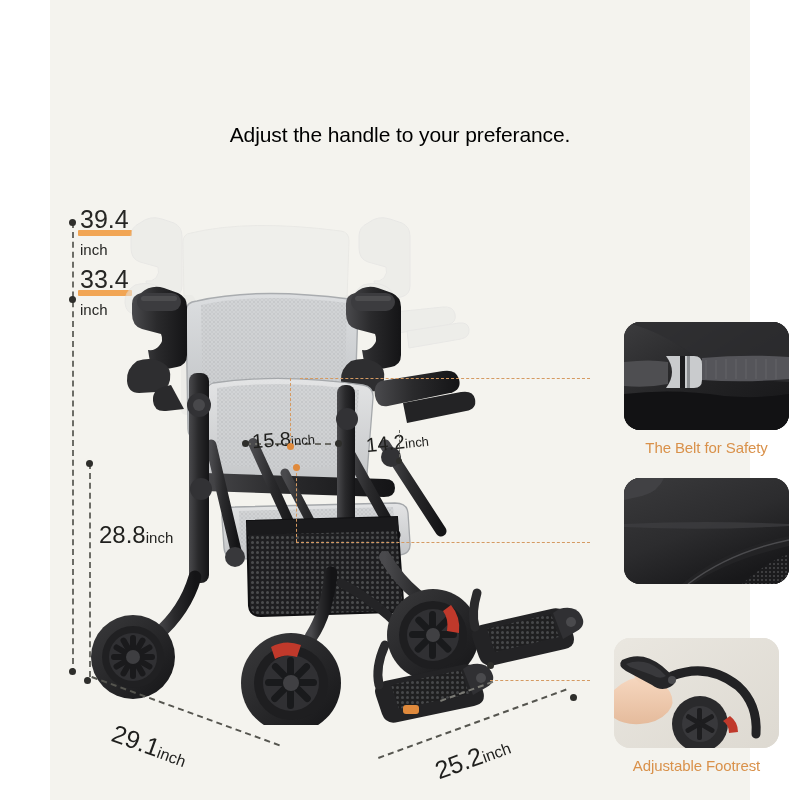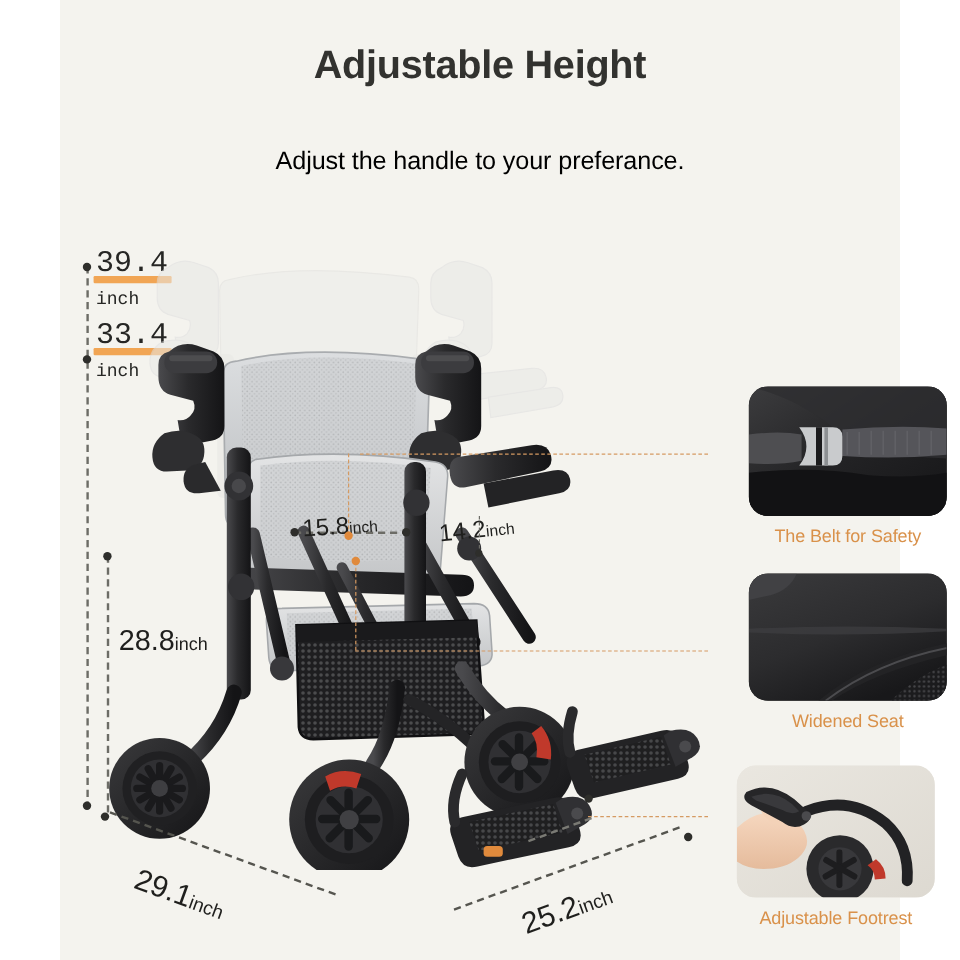--- a/index.html
+++ b/index.html
@@ -23,21 +23,21 @@
     position:absolute;left:0;right:0;top:123px;text-align:center;
     font-size:21px;color:#000000;font-weight:400;letter-spacing:-0.1px;
   }
 
   
   .vline{position:absolute;border-left:2px dashed #6c6c66;}
   .hline{position:absolute;border-top:2px dashed #6c6c66;}
   .dot{position:absolute;width:7px;height:7px;border-radius:50%;background:#2e2e2b;}
   .diag{position:absolute;height:0;border-top:2px dashed #55554f;transform-origin:0 0;}
 
-  .measure{position:absolute;color:#262624;font-family:Liberation Mono, monospace;}
+  .measure{position:absolute;color:#262624;}
   .measure .num{font-size:25px;font-weight:400;line-height:1;position:relative;display:inline-block;}
   .measure .num::after{
     content:"";position:absolute;left:-2px;right:-3px;bottom:-4px;height:6px;
     background:#f0a04b;opacity:.95;border-radius:1px;
   }
   .measure .unit{font-size:15px;display:block;margin-top:9px;color:#262624;}
 
   .inline-measure{position:absolute;color:#1f1f1d;white-space:nowrap;}
   .inline-measure .num{font-size:20px;}
   .inline-measure .unit{font-size:13px;}
@@ -66,21 +66,20 @@
     margin-top:9px;text-align:center;font-size:15px;color:#d9914a;letter-spacing:-0.1px;
   }
 </style>
 </head>
 <body>
 
 <div id="stage">
   <div id="canvas"></div>
 
   <div class="title">
-    <span>Adjustable Height</span>
   </div>
   <div class="subtitle">Adjust the handle to your preferance.</div>
 
   <div class="vline" style="left:72px;top:222px;height:452px;"></div>
   <div class="dot" style="left:69px;top:219px;"></div>
   <div class="dot" style="left:69px;top:296px;"></div>
   <div class="dot" style="left:69px;top:668px;"></div>
   <div class="dot" style="left:84px;top:677px;"></div>
 
   <div class="vline" style="left:89px;top:463px;height:214px;"></div>
@@ -354,21 +353,20 @@
           </pattern>
         </defs>
         <rect width="165" height="106" fill="url(#bg2)"></rect>
         <path d="M0 0 l40 0 q-6 14 -22 18 l-18 4 z" fill="#414144"></path>
         <path d="M0 46 q80 -4 165 0 l0 2 q-85 5 -165 1 z" fill="#3f3f42" opacity="0.7"></path>
         <path d="M58 106 q40 -34 107 -48 l0 10 q-60 14 -96 38 z" fill="#232325"></path>
         <path d="M118 106 q24 -22 47 -30 l0 30 z" fill="url(#pMesh2)" opacity="0.85"></path>
         <path d="M64 106 q42 -32 101 -44" stroke="#4b4b4e" stroke-width="1.5" fill="none"></path>
       </svg>
     </div>
-    <div class="cap">Widened Seat</div>
   </div>
 
   <div class="panel" style="left:590px;top:638px;">
     <div class="thumb" style="height:110px;background:#e6e3dc;">
       <svg viewBox="0 0 165 110" xmlns="http://www.w3.org/2000/svg">
         <defs>
           <linearGradient id="bg3" x1="0" y1="0" x2="1" y2="1">
             <stop offset="0" stop-color="#eae7e0"></stop>
             <stop offset="1" stop-color="#ddd9d1"></stop>
           </linearGradient>

